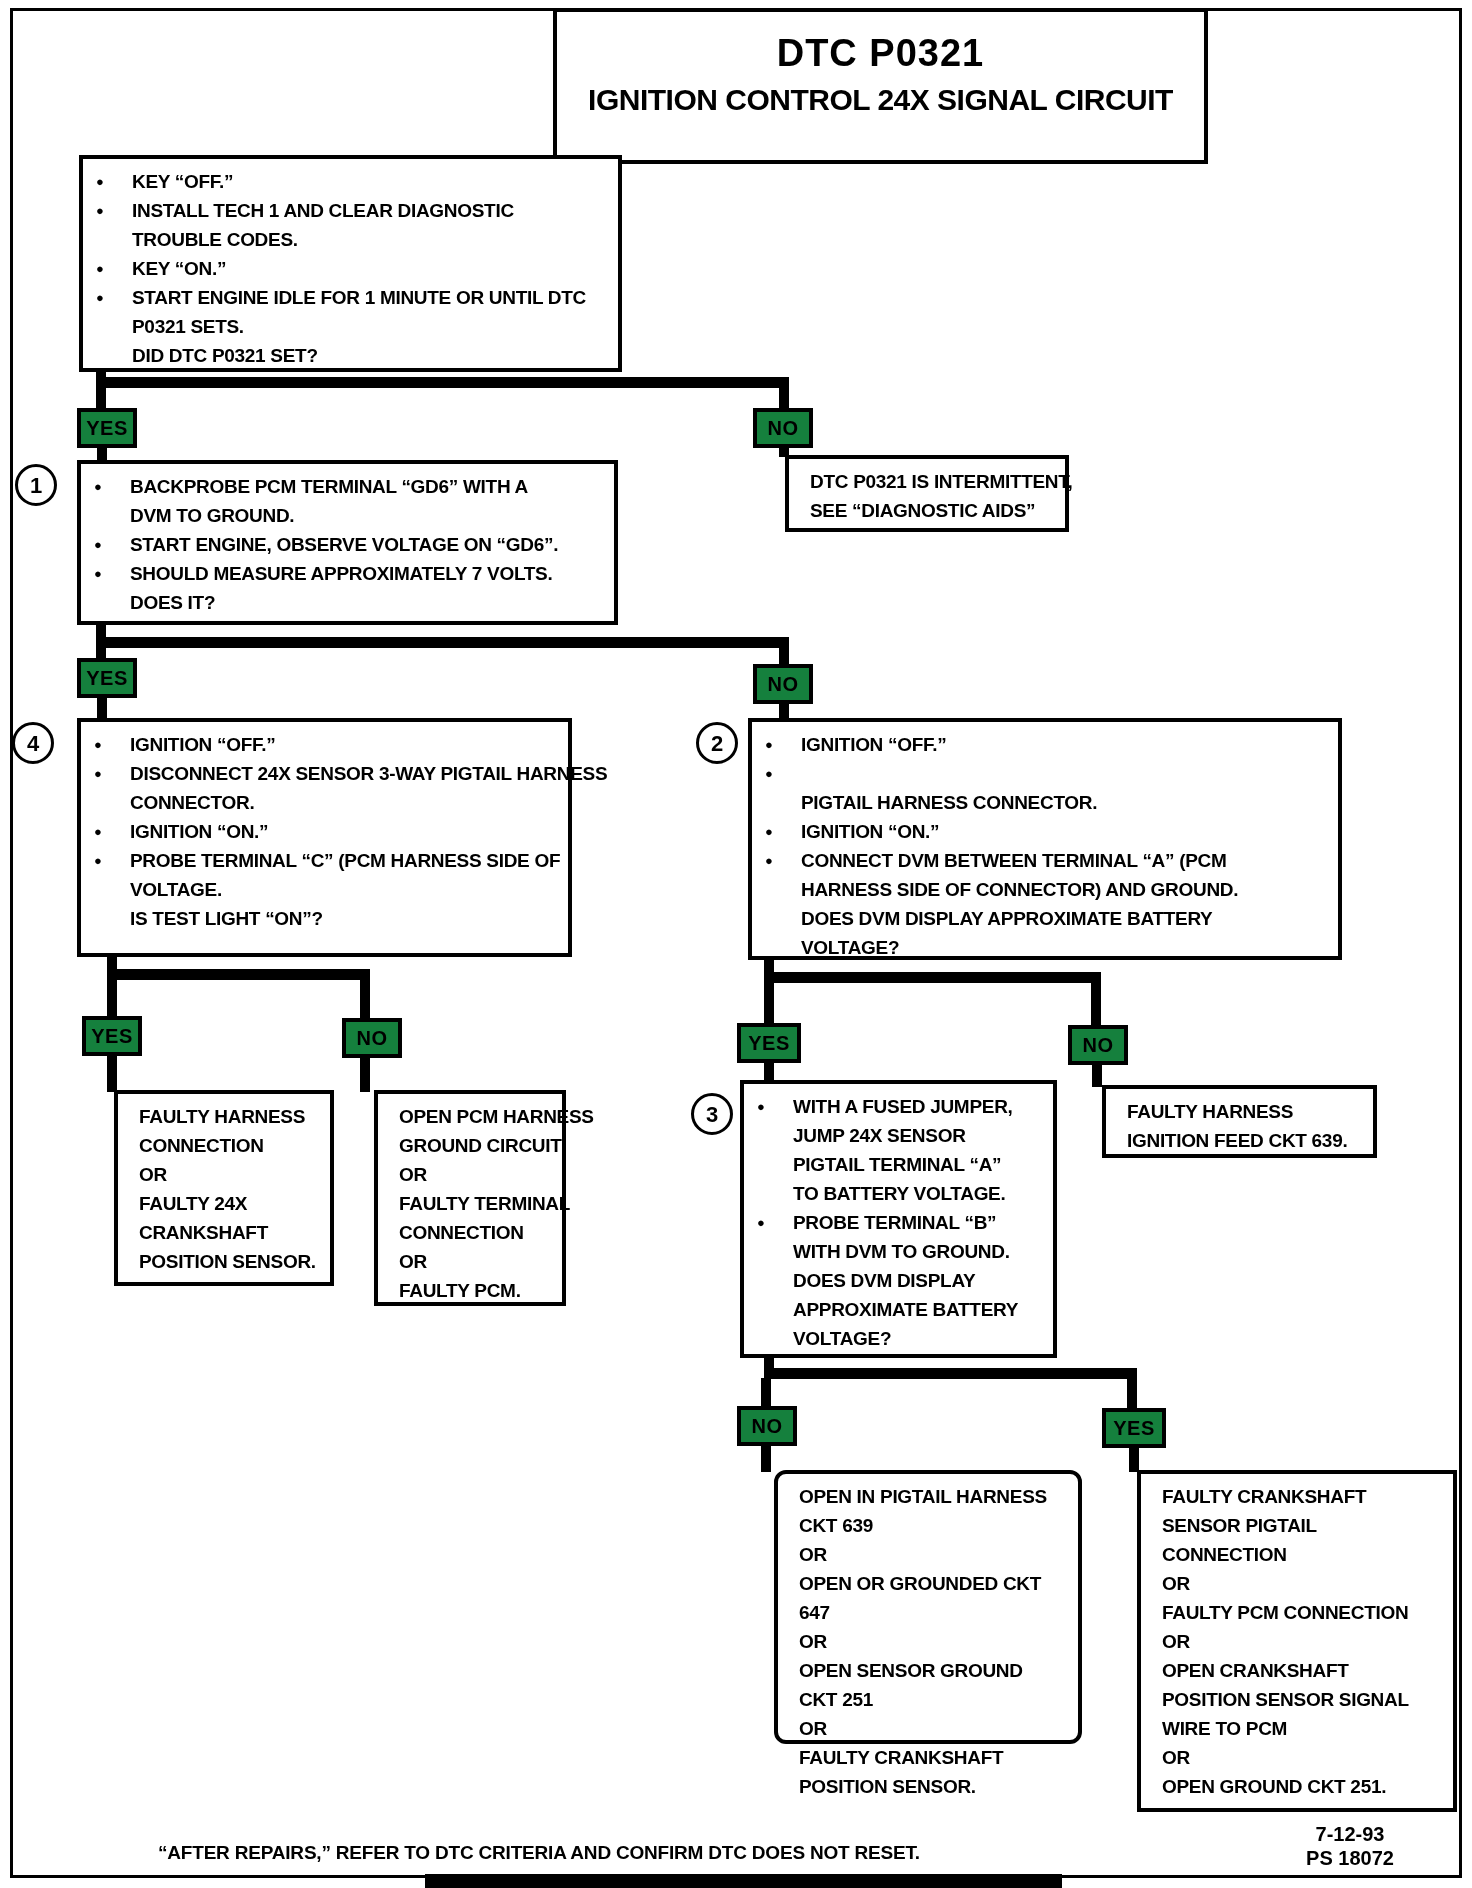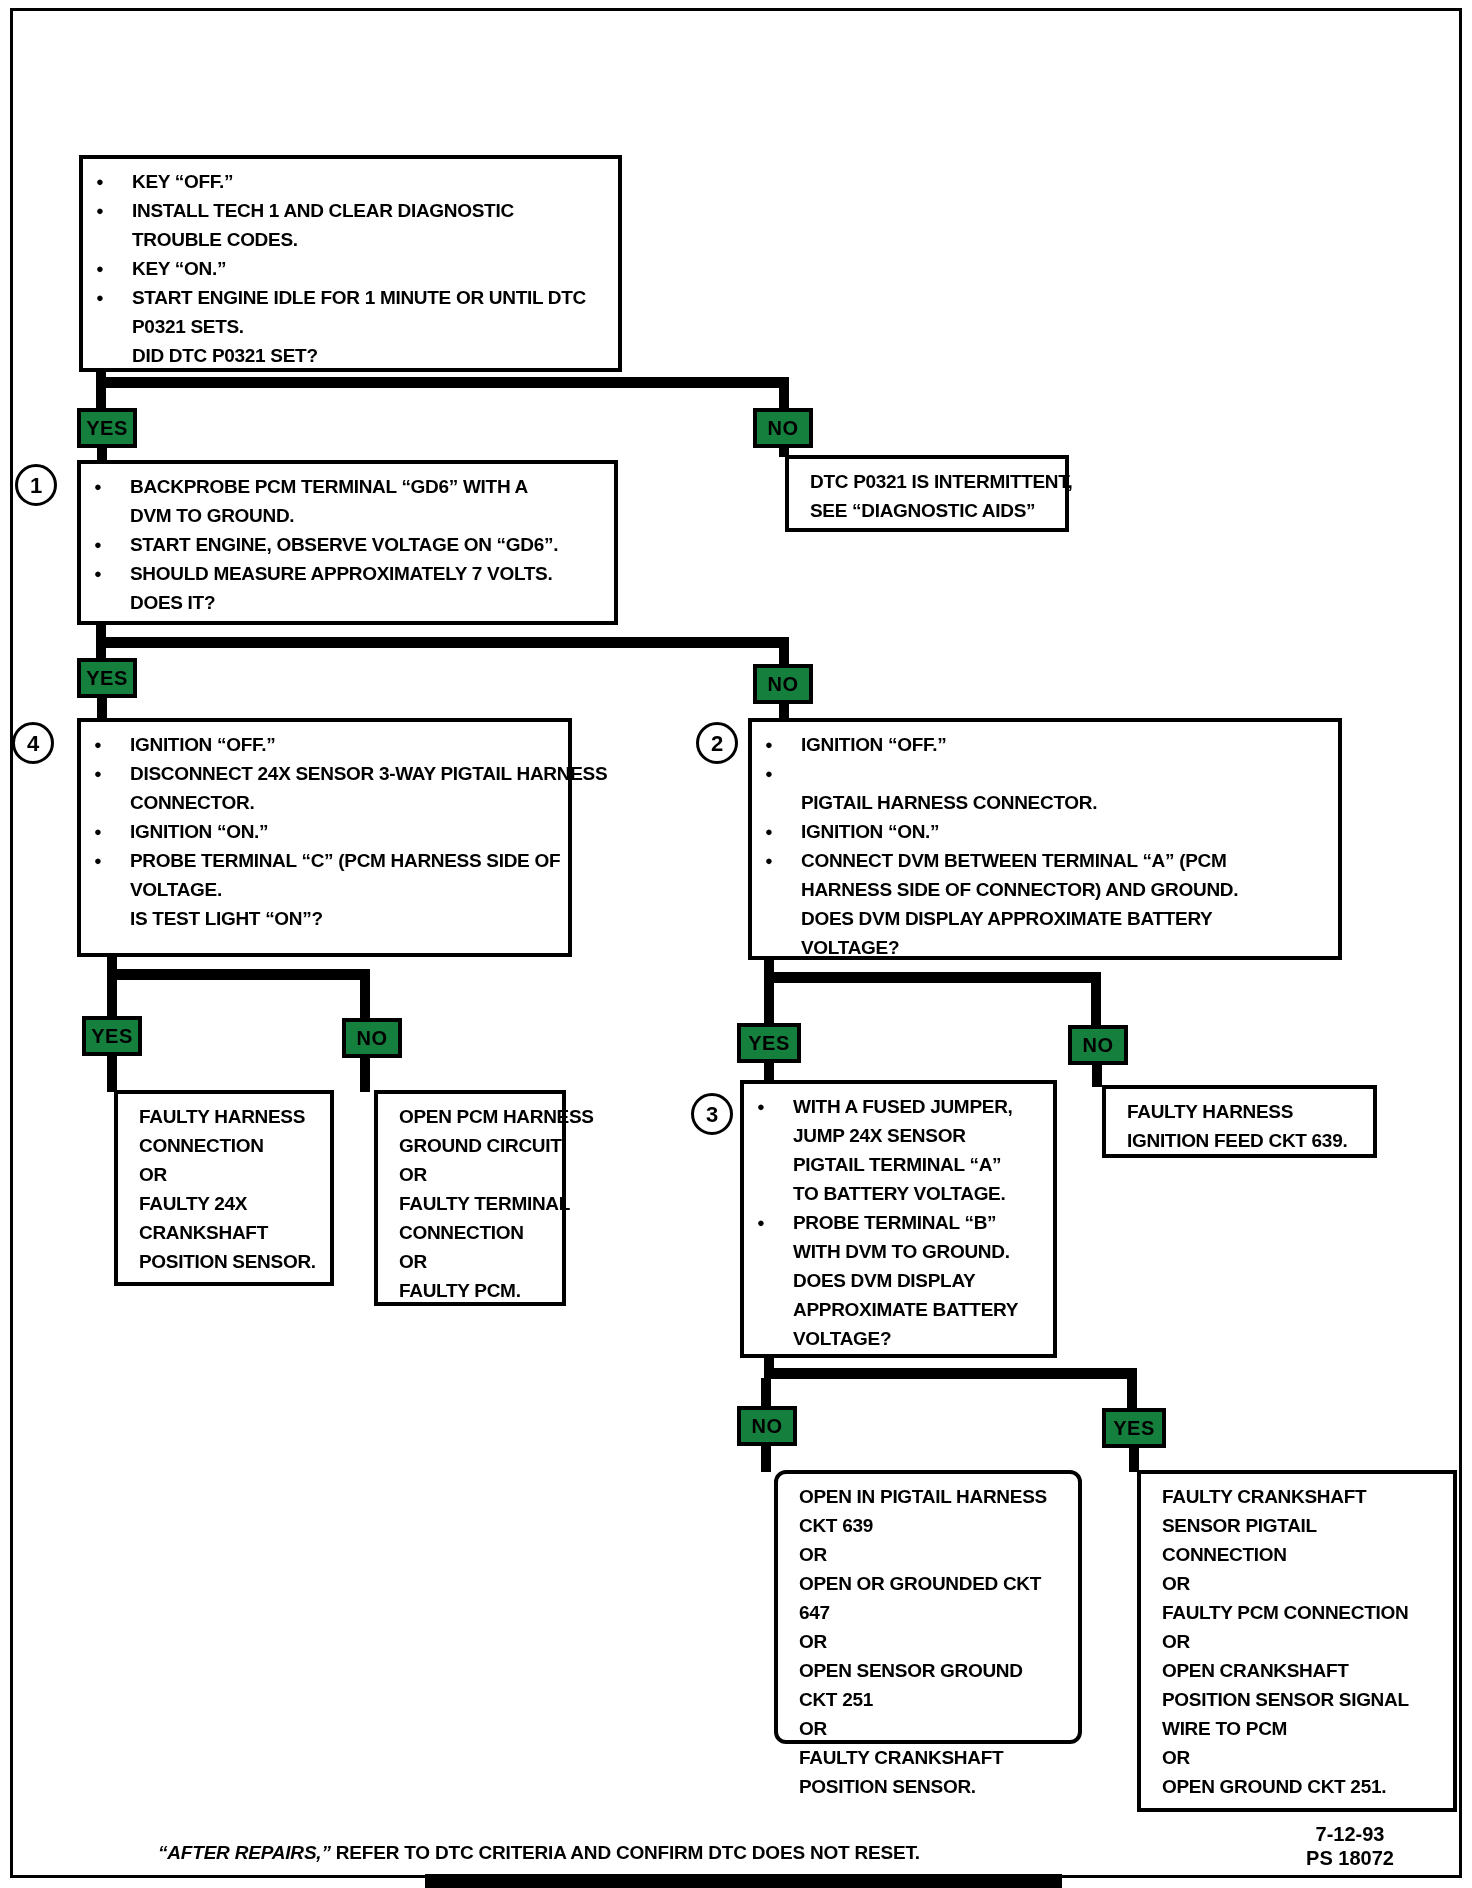--- a/index.html
+++ b/index.html
@@ -13,30 +13,34 @@
   .flowbox .line{display:flex;line-height:29px;font-size:19px;letter-spacing:-0.3px;}
   .flowbox .dot{flex:none;width:36px;padding-left:13px;font-size:13px;}
   .flowbox .txt{white-space:nowrap;}
   .flowbox.plain{padding-left:21px;padding-right:4px;margin-left:32px;}
   .decision{position:absolute;width:52px;height:32px;border:4px solid #000;background:#15803d;
             font-size:20px;text-align:center;line-height:33px;letter-spacing:0.5px;}
   .conn{position:absolute;background:#000;}
   .circle{position:absolute;width:36px;height:36px;border:3px solid #000;border-radius:50%;
           background:#fff;font-size:22px;text-align:center;line-height:37px;}
   .footer{position:absolute;left:158px;top:1842px;font-size:19px;letter-spacing:-0.2px;}
-  .footer .em{font-style:italic;}
+  .footer .em{}
   .stamp{position:absolute;left:1292px;top:1822px;width:116px;font-size:20px;line-height:24px;text-align:center;}
   .bottomstrip{position:absolute;left:425px;top:1874px;width:637px;height:14px;background:#000;}
 </style>
 </head>
 <body>
 
 <div class="page">
   <div class="pageborder"></div>
 
+  <div class="titlebox">
+    <div class="title1">DTC P0321</div>
+    <div class="title2">IGNITION CONTROL 24X SIGNAL CIRCUIT</div>
+  </div>
 
   <div class="flowbox" style="left:79px;top:155px;width:543px;height:217px;">
       <div class="line">
         <span class="dot">●</span>
         <span class="txt">KEY “OFF.”</span>
       </div>
       <div class="line">
         <span class="dot">●</span>
         <span class="txt">INSTALL TECH 1 AND CLEAR DIAGNOSTIC</span>
       </div>

